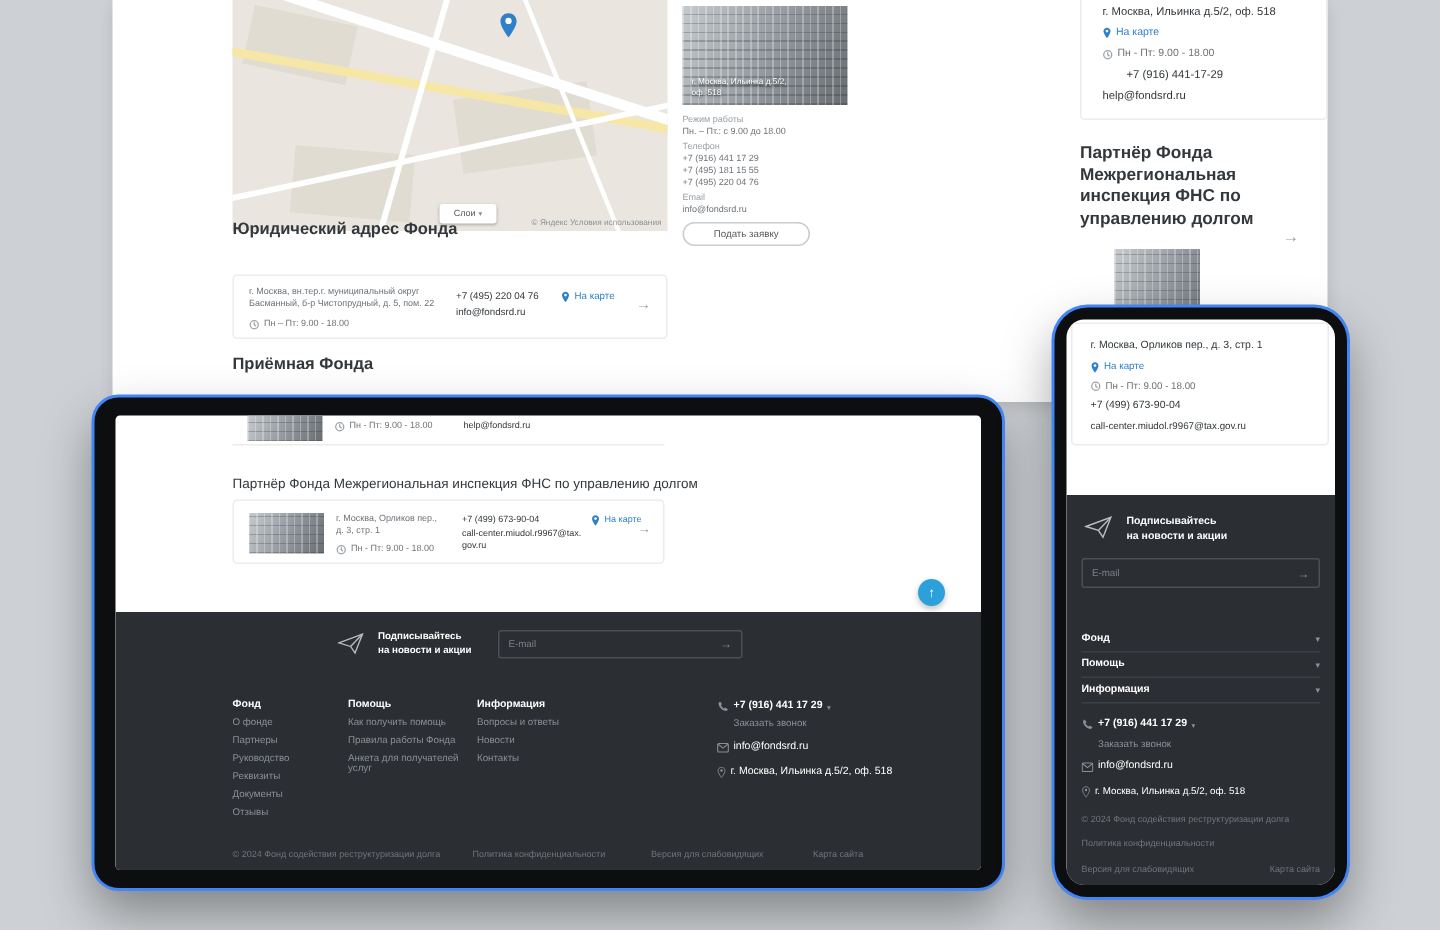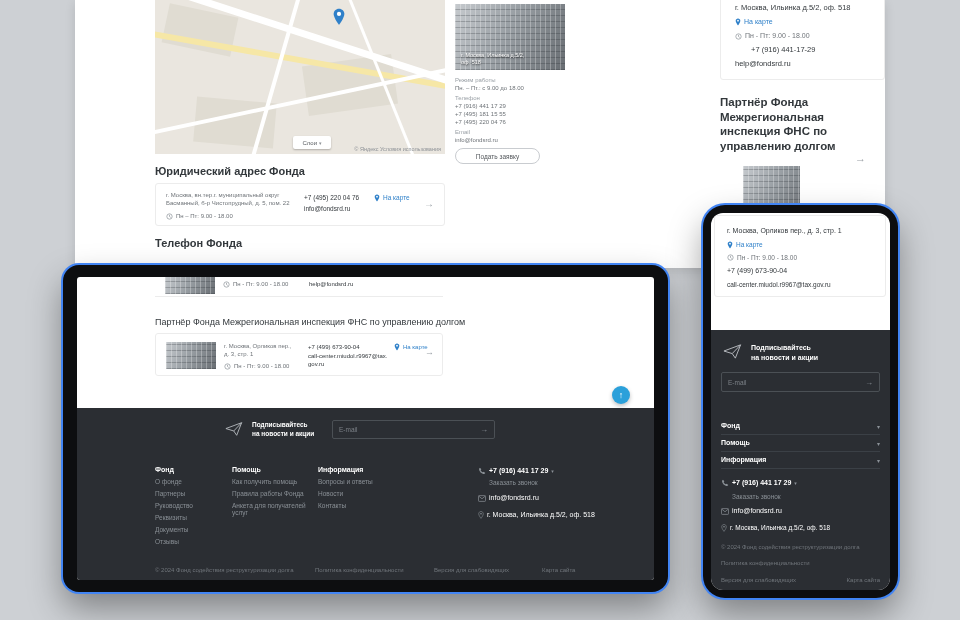--- a/index.html
+++ b/index.html
@@ -106,21 +106,21 @@
       <div class="fz6 t-gray">Пн. – Пт.: с 9.00 до 18.00</div>
       <div class="fz6 t-light" style="margin-top:2px">Телефон</div>
       <div class="fz6 t-gray">+7 (916) 441 17 29</div>
       <div class="fz6 t-gray">+7 (495) 181 15 55</div>
       <div class="fz6 t-gray">+7 (495) 220 04 76</div>
       <div class="fz6 t-light" style="margin-top:2px">Email</div>
       <div class="fz6 t-gray">info@fondsrd.ru</div>
     </div>
     <button class="apply-btn">Подать заявку</button>
 
-    <div class="abs fz11 b t-dark" style="left:80px;top:165px">Юридический адрес Фонда</div>
+    <div class="abs fz11 b t-dark" style="left:80px;top:147px">Юридический адрес Фонда</div>
     <div class="card" style="left:80px;top:183px;width:290px;height:43px">
       <div class="abs fz6 t-gray" style="left:10px;top:7px;width:128px">г. Москва, вн.тер.г. муниципальный округ Басманный, б-р Чистопрудный, д. 5, пом. 22</div>
       <div class="abs irow" style="left:10px;top:28px">
         <svg class="ic" width="7" height="7" viewBox="0 0 12 12">
             <circle cx="6" cy="6" r="4.6" fill="none" stroke="#9aa0a6" stroke-width="1.4"></circle>
             <path d="M6 3.2V6l2 1.6" fill="none" stroke="#9aa0a6" stroke-width="1.4"></path>
           </svg>
         <span class="fz6 t-gray">Пн – Пт: 9.00 - 18.00</span>
       </div>
       <div class="abs fz65 t-dark" style="left:148px;top:9px">+7 (495) 220 04 76</div>
@@ -128,21 +128,21 @@
       <div class="abs irow" style="left:218px;top:9px">
         <svg class="ic" width="6" height="8" viewBox="0 0 12 15">
             <path d="M6 0.5C3.4 0.5 1.4 2.5 1.4 5c0 3.4 4.6 9.3 4.6 9.3S10.6 8.4 10.6 5C10.6 2.5 8.6 0.5 6 0.5z" fill="#2f80c9"></path>
             <circle cx="6" cy="4.9" r="1.8" fill="#fff"></circle>
           </svg>
         <span class="fz65 t-blue">На карте</span>
       </div>
       <span class="abs i-arrow-right t-light" style="right:10px;top:14px;font-size:10px"></span>
     </div>
 
-    <div class="abs fz11 b t-dark" style="left:80px;top:237px">Телефон Фонда</div>
+    <div class="abs fz11 b t-dark" style="left:80px;top:237px">Приёмная Фонда</div>
 
     <div class="card" style="left:645px;top:-10px;width:165px;height:90px;border-radius:3px">
       <div class="abs fz75 t-dark" style="left:14px;top:12px">г. Москва, Ильинка д.5/2, оф. 518</div>
       <div class="abs irow" style="left:14px;top:26px">
         <svg class="ic" width="6" height="8" viewBox="0 0 12 15">
             <path d="M6 0.5C3.4 0.5 1.4 2.5 1.4 5c0 3.4 4.6 9.3 4.6 9.3S10.6 8.4 10.6 5C10.6 2.5 8.6 0.5 6 0.5z" fill="#2f80c9"></path>
             <circle cx="6" cy="4.9" r="1.8" fill="#fff"></circle>
           </svg>
         <span class="fz7 t-blue">На карте</span>
       </div>

